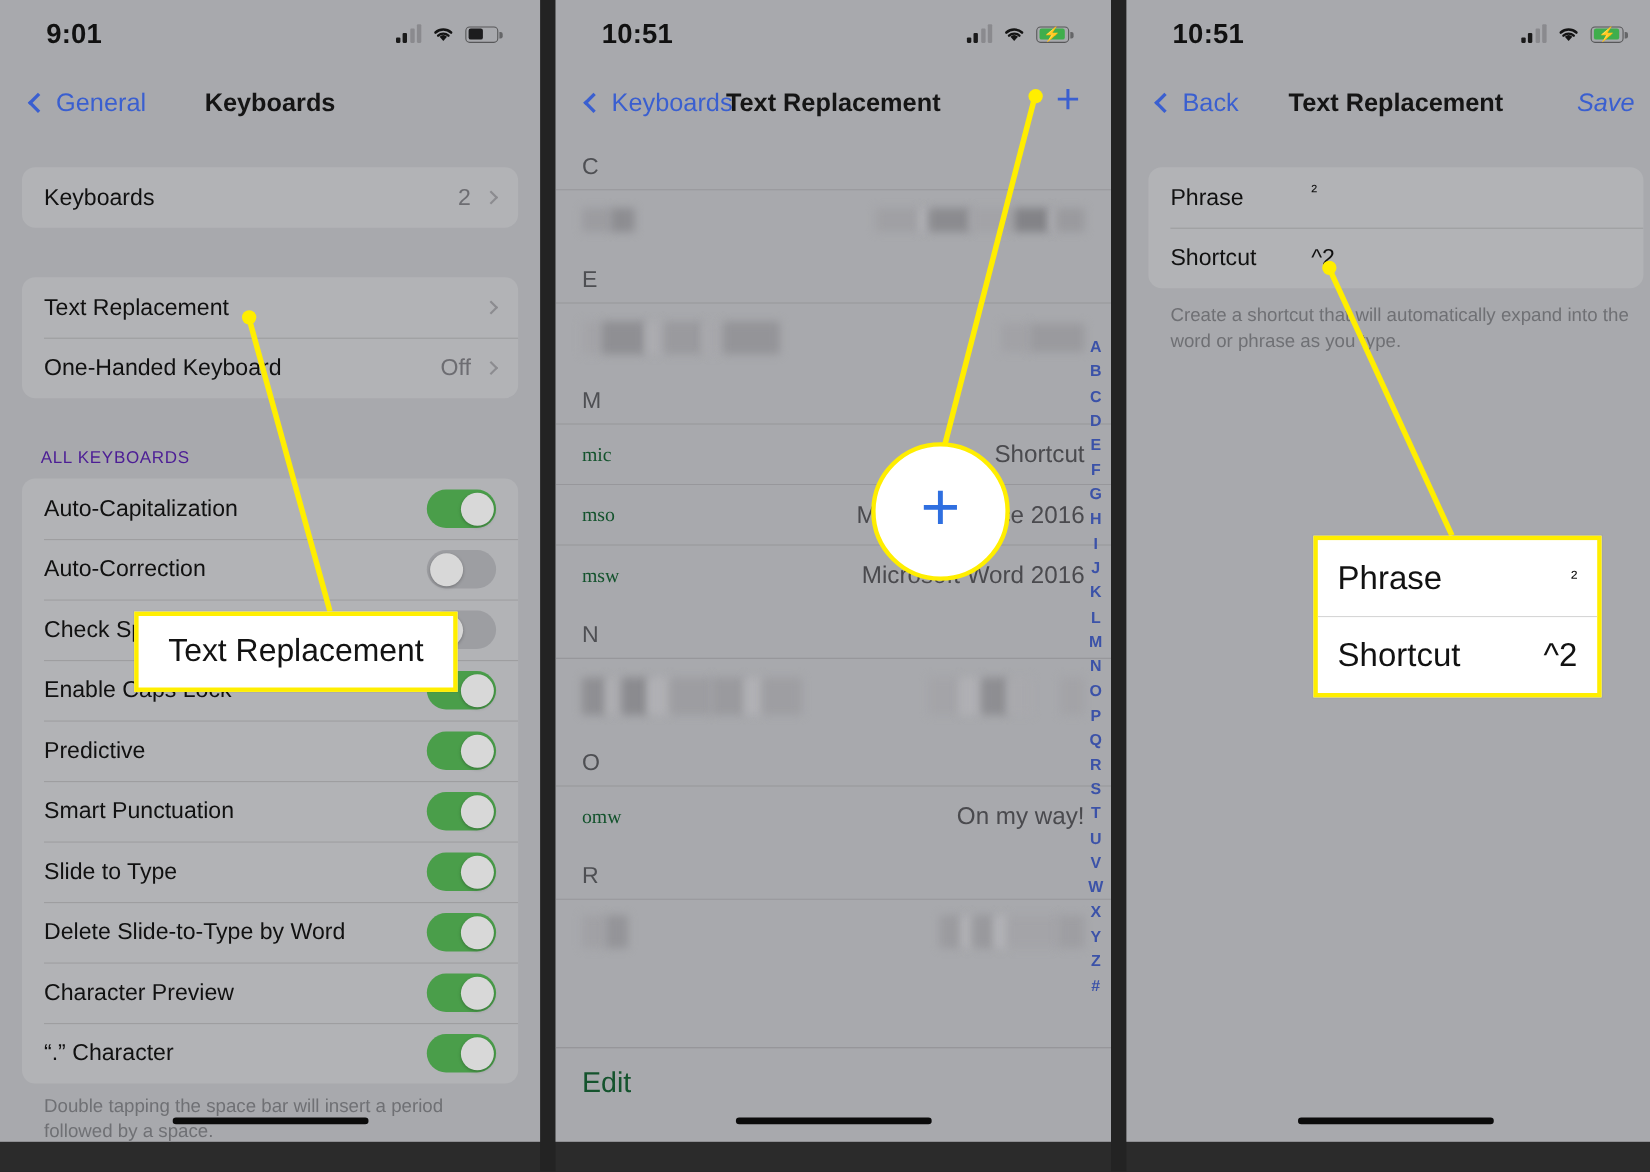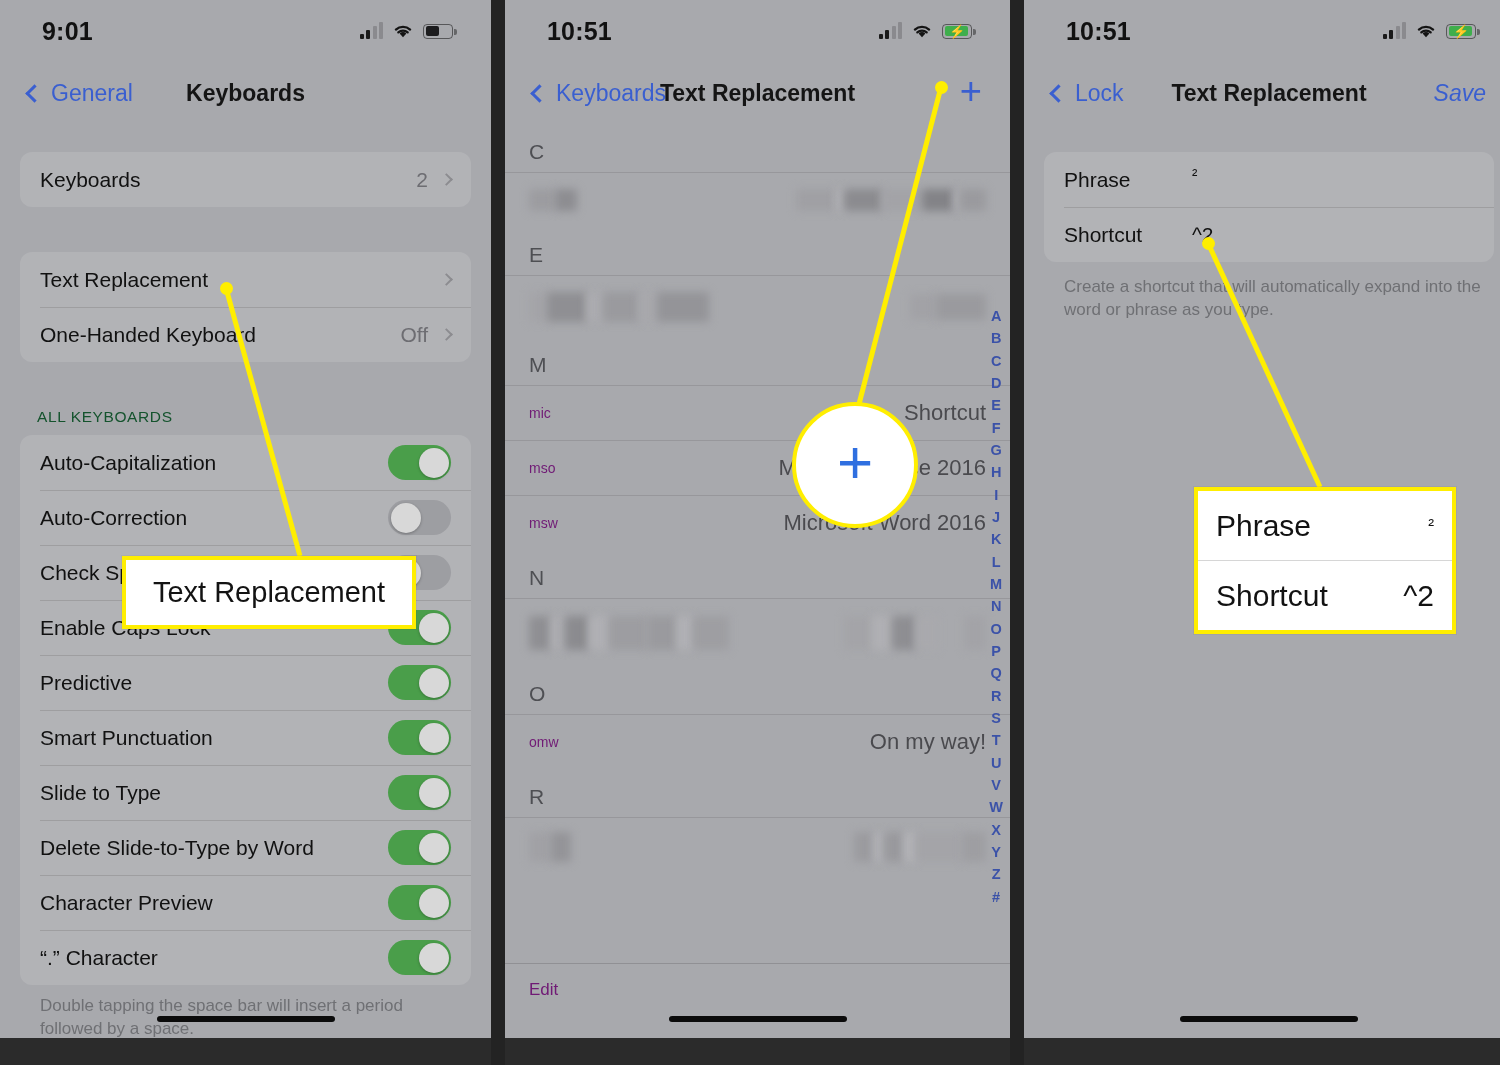--- a/index.html
+++ b/index.html
@@ -117,21 +117,21 @@
     height:1px; background: rgba(120,120,120,.35);
   }
   .row-label { font-size: 21px; color: #111; flex: 1; }
   .row-value { font-size: 21px; color: #6d6d72; margin-right: 14px; }
   .chev {
     width: 9px; height: 9px;
     border-top: 2.6px solid #8c8c90; border-right: 2.6px solid #8c8c90;
     transform: rotate(45deg);
   }
   .section-header {
-    font-size: 15.5px; color: #14532d;
+    font-size: 15.5px; color: #4c1d95;
     letter-spacing: .6px;
     padding: 0 20px 9px 37px;
   }
   .footnote {
     font-size: 17px; color: #6f7074; line-height: 1.35;
     padding: 10px 28px 0 40px;
   }
 
   
   .toggle {
@@ -155,34 +155,34 @@
   }
   .tr-row {
     display: flex; align-items: center;
     justify-content: space-between;
     height: 55px;
     padding: 0 24px 0 24px;
     position: relative;
     border-top: 1px solid rgba(125,125,128,.40);
   }
   .tr-row:last-child { border-bottom: 1px solid rgba(125,125,128,.40); }
-  .tr-short { font-size: 14px; color: #701a75; }
+  .tr-short { font-size: 18px; color: #14532d; font-family: Liberation Serif, serif; }
   .tr-phrase { font-size: 22px; color: #4a4a4e; }
   .blurline { display: flex; align-items: center; gap: 0; }
   .blk {
     display:inline-block; height: 22px;
     filter: blur(4px);
     border-radius: 2px;
   }
   .edit-bar {
     position: absolute; left: 0; right: 0; bottom: 38px;
     border-top: 1px solid rgba(120,120,124,.5);
     padding: 16px 0 0 24px;
   }
-  .edit-link { color: #701a75; font-size: 17px; cursor: pointer; }
+  .edit-link { color: #14532d; font-size: 26px; cursor: pointer; }
 
   .alpha-index {
     position: absolute; right: 7px; top: 305px;
     display: flex; flex-direction: column; align-items: center;
     font-size: 14.5px; color: #3b52a8; font-weight: 700;
     line-height: 1.54; cursor: pointer;
   }
 
   
   .home-ind {
@@ -557,21 +557,21 @@
         <div class="batt charge">
           <div class="fill"></div>
             <div class="bolt">⚡</div>
         </div>
       </div>
     </div>
 
     <div class="navbar">
       <div class="nav-left">
         <span class="chev-back"></span>
-        <span>Lock</span>
+        <span>Back</span>
       </div>
       <div class="nav-title">Text Replacement</div>
       <div class="nav-right">Save</div>
     </div>
 
     <div style="height:28px"></div>
 
     <div class="list-card">
       <div class="row">
         <div class="row-label" style="flex:none;width:128px">Phrase</div>

